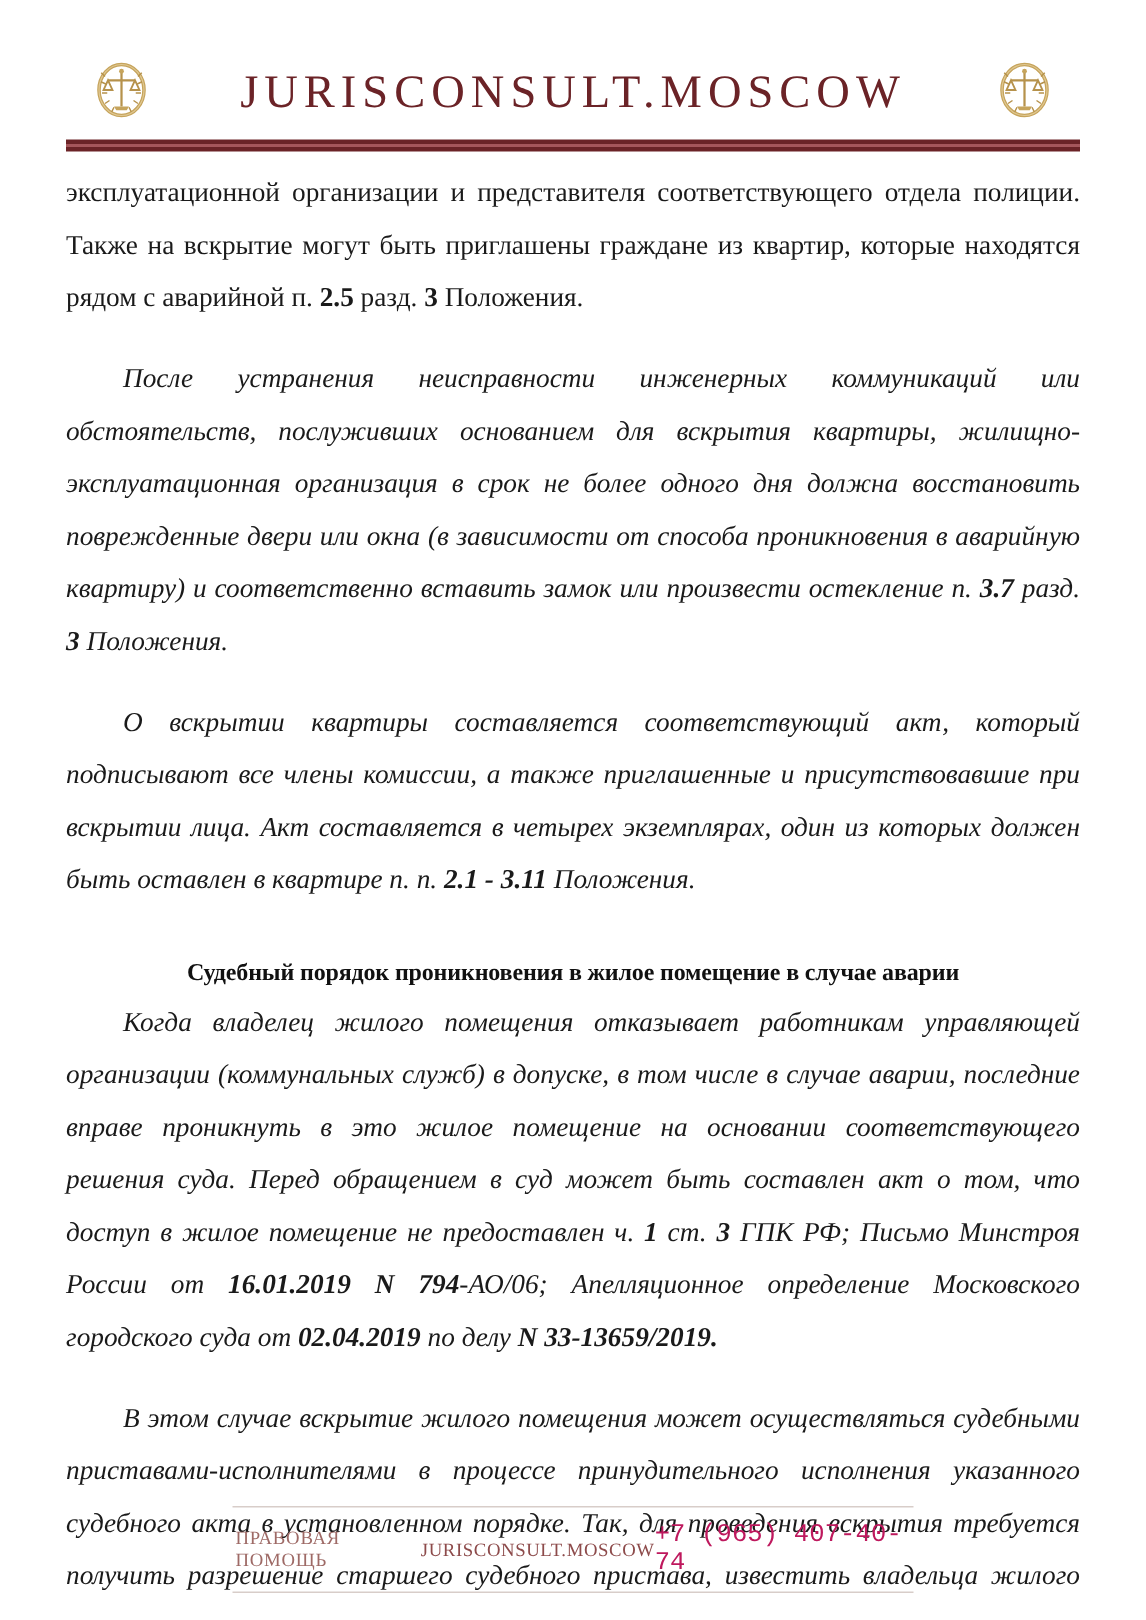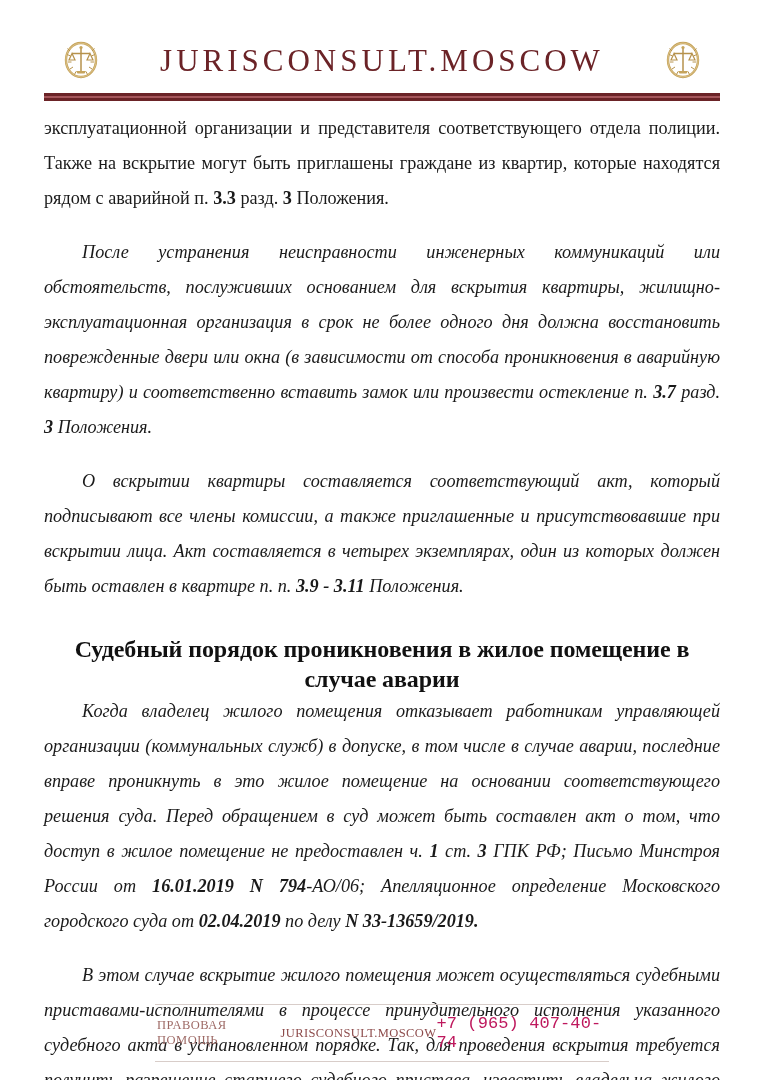--- a/index.html
+++ b/index.html
@@ -80,21 +80,21 @@
     text-justify: inter-word;
     -webkit-hyphens: none;
     hyphens: none;
     color: #1a1a1a;
   }
   p.para.indent { text-indent: 38px; font-style: italic; }
   p.para + p.para { margin-top: 19px; }
 
   .section-title {
     margin: 30px 0 0 0;
-    font-size: 24px;
+    font-size: 16px;
     font-weight: bold;
     text-align: center;
     line-height: 30px;
     color: #111111;
     letter-spacing: -0.1px;
   }
 
   b.ref { font-weight: bold; }
 
   
@@ -175,23 +175,23 @@
         <path d="M15 33 L25 33 L23.5 35.5 L16.5 35.5 Z" fill="#c6a45c"></path>
         <circle cx="20" cy="9.5" r="1.6" fill="#c6a45c"></circle>
       </svg>
     </span>
   </div>
 
   <div class="rule-bar"></div>
 
   <div class="content">
     <div>
-        <p class="para"><span>эксплуатационной организации и представителя соответствующего отдела полиции. Также на вскрытие могут быть приглашены граждане из квартир, которые находятся рядом с аварийной п. </span><b class="ref">3.3</b><span> разд. </span><b class="ref">3</b><span> Положения.</span></p>
+        <p class="para"><span>эксплуатационной организации и представителя соответствующего отдела полиции. Также на вскрытие могут быть приглашены граждане из квартир, которые находятся рядом с аварийной п. </span><b class="ref">2.5</b><span> разд. </span><b class="ref">3</b><span> Положения.</span></p>
         <p class="para indent"><span>После устранения неисправности инженерных коммуникаций или обстоятельств, послуживших основанием для вскрытия квартиры, жилищно-эксплуатационная организация в срок не более одного дня должна восстановить поврежденные двери или окна (в зависимости от способа проникновения в аварийную квартиру) и соответственно вставить замок или произвести остекление п. </span><b class="ref">3.7</b><span> разд. </span><b class="ref">3</b><span> Положения.</span></p>
-        <p class="para indent"><span>О вскрытии квартиры составляется соответствующий акт, который подписывают все члены комиссии, а также приглашенные и присутствовавшие при вскрытии лица. Акт составляется в четырех экземплярах, один из которых должен быть оставлен в квартире п. п. </span><b class="ref">3.9 - 3.11</b><span> Положения.</span></p>
+        <p class="para indent"><span>О вскрытии квартиры составляется соответствующий акт, который подписывают все члены комиссии, а также приглашенные и присутствовавшие при вскрытии лица. Акт составляется в четырех экземплярах, один из которых должен быть оставлен в квартире п. п. </span><b class="ref">2.1 - 3.11</b><span> Положения.</span></p>
       </div>
 
     <div class="section-title">Судебный порядок проникновения в жилое помещение в случае аварии</div>
 
     <div>
         <p class="para indent"><span>Когда владелец жилого помещения отказывает работникам управляющей организации (коммунальных служб) в допуске, в том числе в случае аварии, последние вправе проникнуть в это жилое помещение на основании соответствующего решения суда. Перед обращением в суд может быть составлен акт о том, что доступ в жилое помещение не предоставлен ч. </span><b class="ref">1</b><span> ст. </span><b class="ref">3</b><span> ГПК РФ; Письмо Минстроя России от </span><b class="ref">16.01.2019 N 794</b><span>-АО/06; Апелляционное определение Московского городского суда от </span><b class="ref">02.04.2019</b><span> по делу </span><b class="ref">N 33-13659/2019.</b></p>
         <p class="para indent"><span>В этом случае вскрытие жилого помещения может осуществляться судебными приставами-исполнителями в процессе принудительного исполнения указанного судебного акта в установленном порядке. Так, для проведения вскрытия требуется получить разрешение старшего судебного пристава, известить владельца жилого помещения о времени и месте вскрытия, а также пригласить понятых ч. </span></p>
       </div>
   </div>
 

